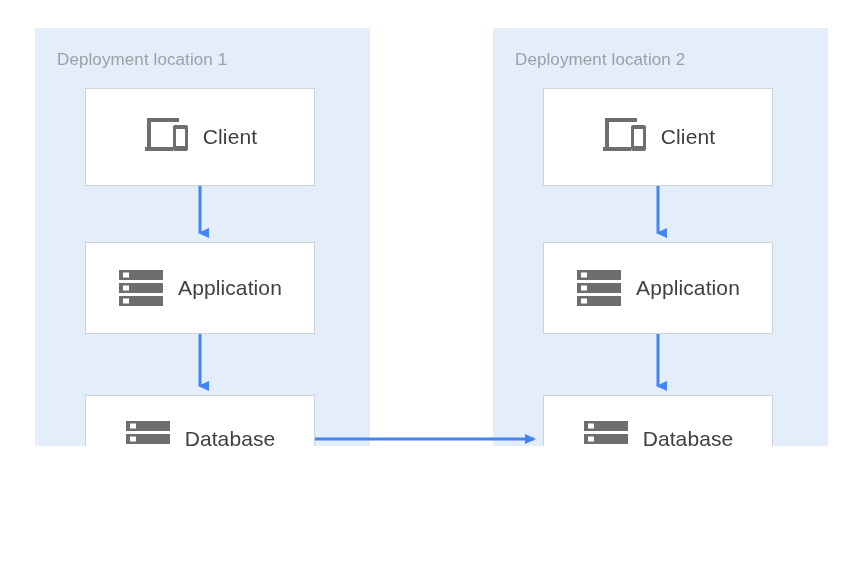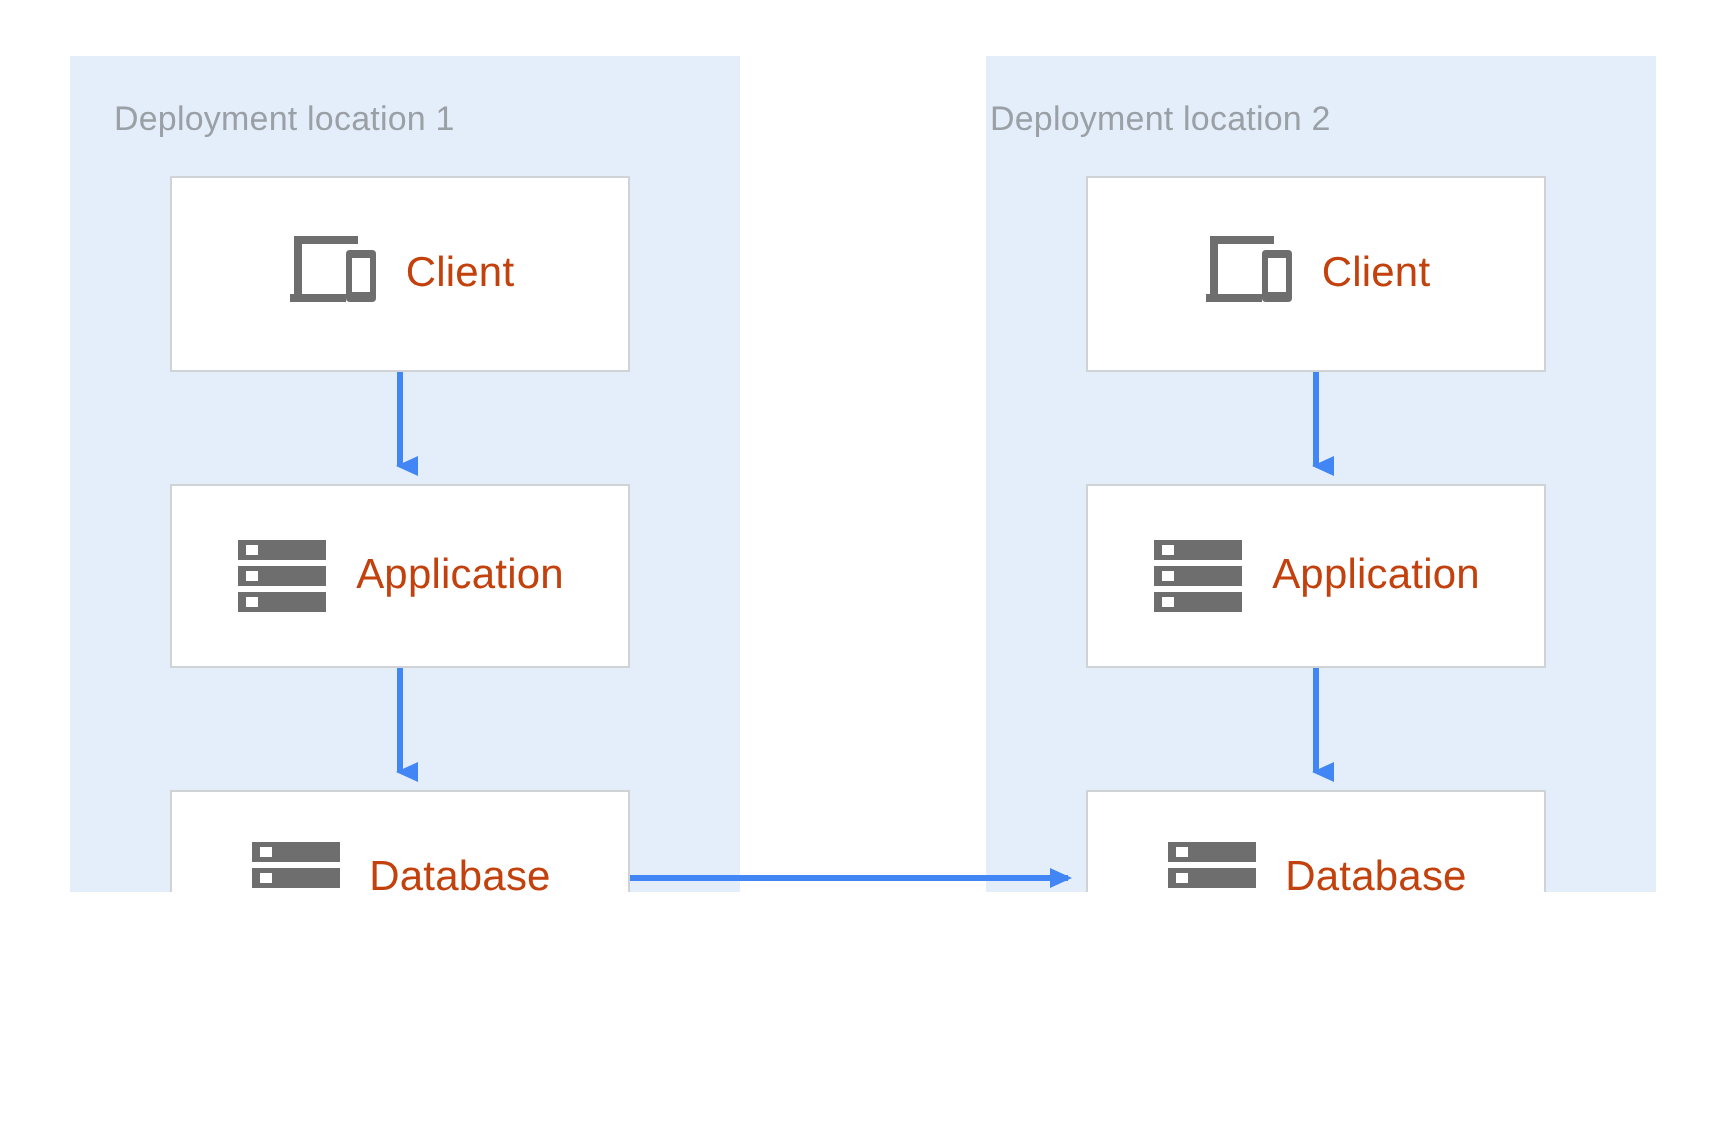--- a/index.html
+++ b/index.html
@@ -38,21 +38,21 @@
     align-items: center;
     justify-content: center;
   }
   .node-inner {
     display: flex;
     align-items: center;
     gap: 14px;
   }
   .node-label {
     font-size: 21px;
-    color: #c2410c;
+    color: #404040;
     white-space: nowrap;
     letter-spacing: 0.1px;
   }
   .icon {
     flex: 0 0 auto;
     display: block;
   }
   .edge {
     position: absolute;
     overflow: visible;
@@ -60,21 +60,21 @@
 </style>
 </head>
 <body>
 
 <div id="canvas">
 
   <div class="zone" style="left:35px; top:28px; width:335px; height:490px;"></div>
   <div class="zone" style="left:493px; top:28px; width:335px; height:490px;"></div>
 
   <div class="zone-label" style="left:57px; top:50px;">Deployment location 1</div>
-  <div class="zone-label" style="left:495px; top:50px;">Deployment location 2</div>
+  <div class="zone-label" style="left:515px; top:50px;">Deployment location 2</div>
 
   <svg class="edge" style="left:0; top:0; width:862px; height:574px;" viewBox="0 0 862 574">
     <defs>
       <marker id="ah-down" markerWidth="12" markerHeight="12" refX="5" refY="9" orient="auto" markerUnits="userSpaceOnUse">
         <path d="M0,0 L10,0 L5,11 Z" fill="#4285f4"></path>
       </marker>
       <marker id="ah-right" markerWidth="12" markerHeight="12" refX="9" refY="5" orient="auto" markerUnits="userSpaceOnUse">
         <path d="M0,0 L11,5 L0,10 Z" fill="#4285f4"></path>
       </marker>
       <marker id="ah-up" markerWidth="12" markerHeight="12" refX="5" refY="9" orient="auto" markerUnits="userSpaceOnUse">

